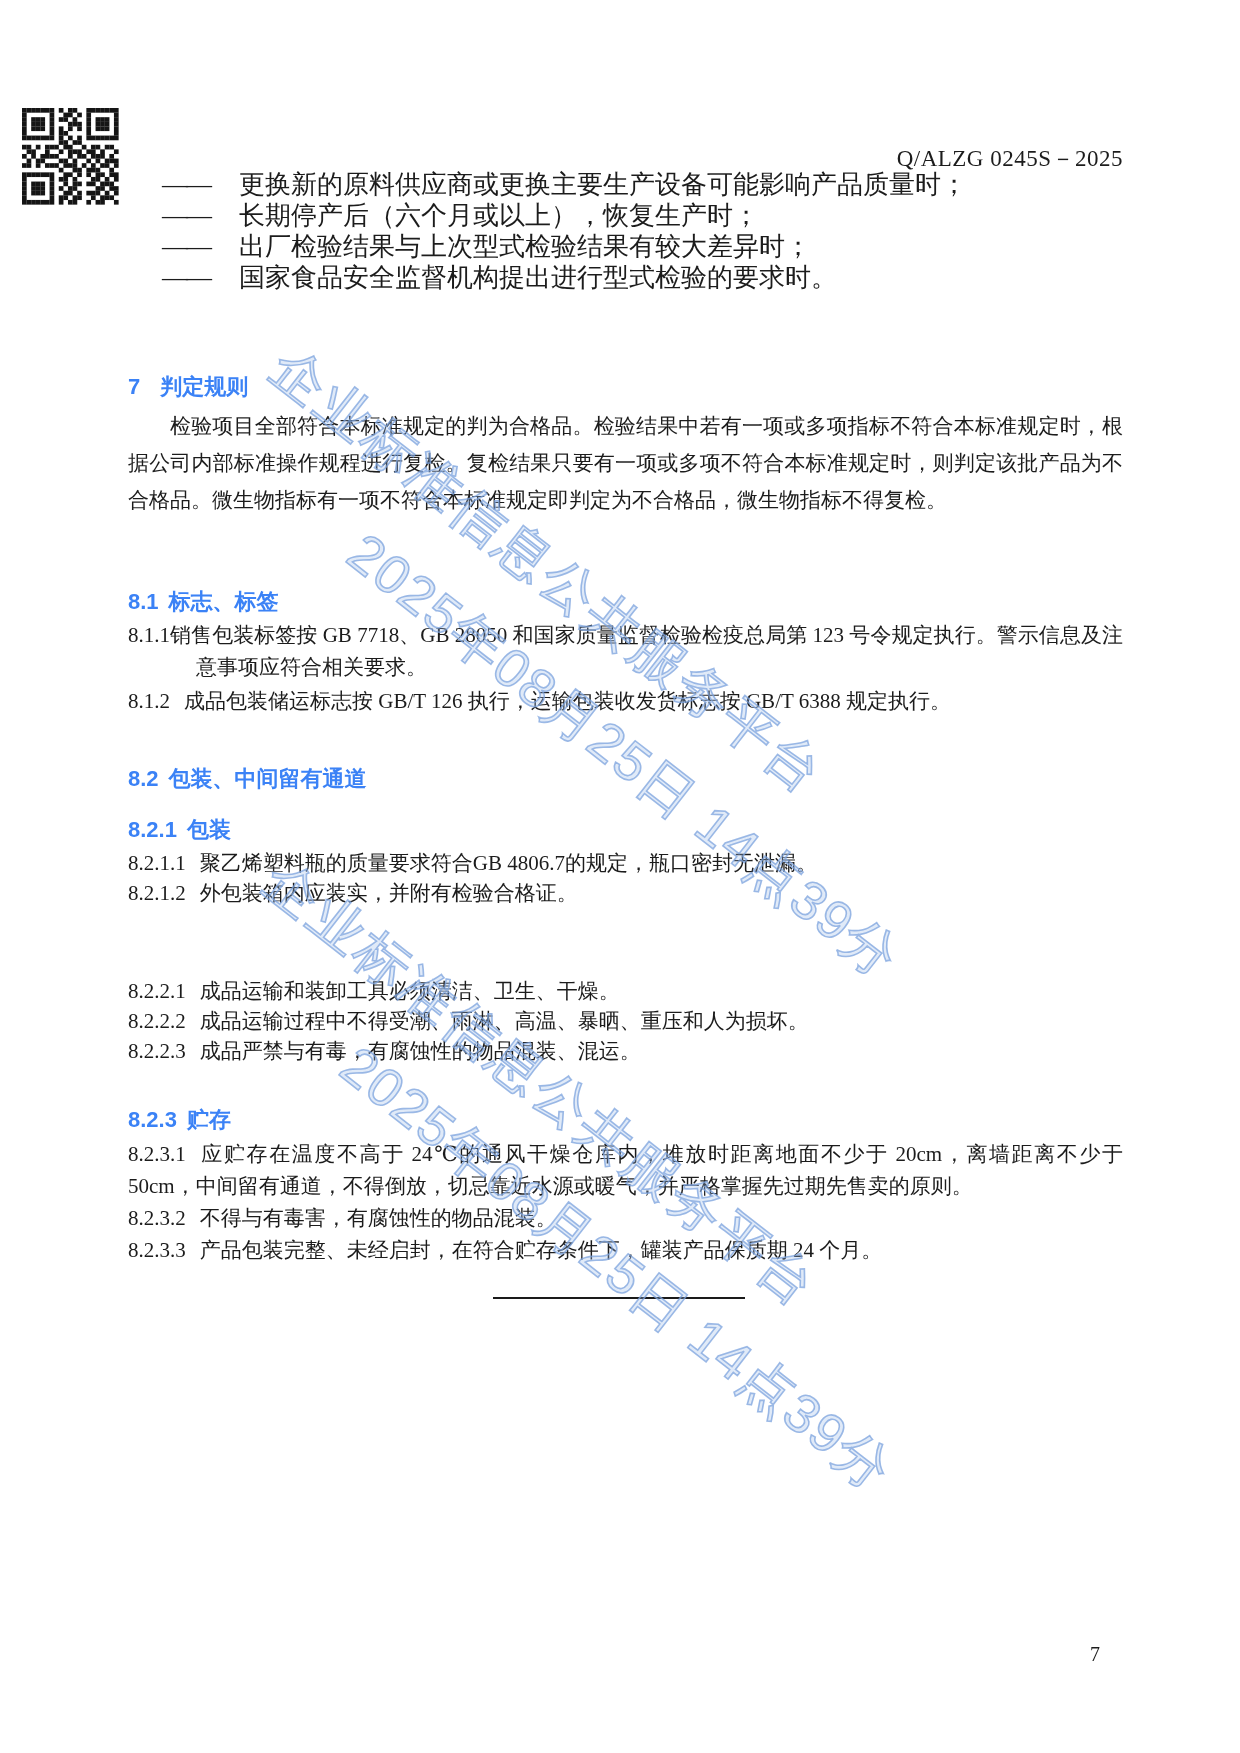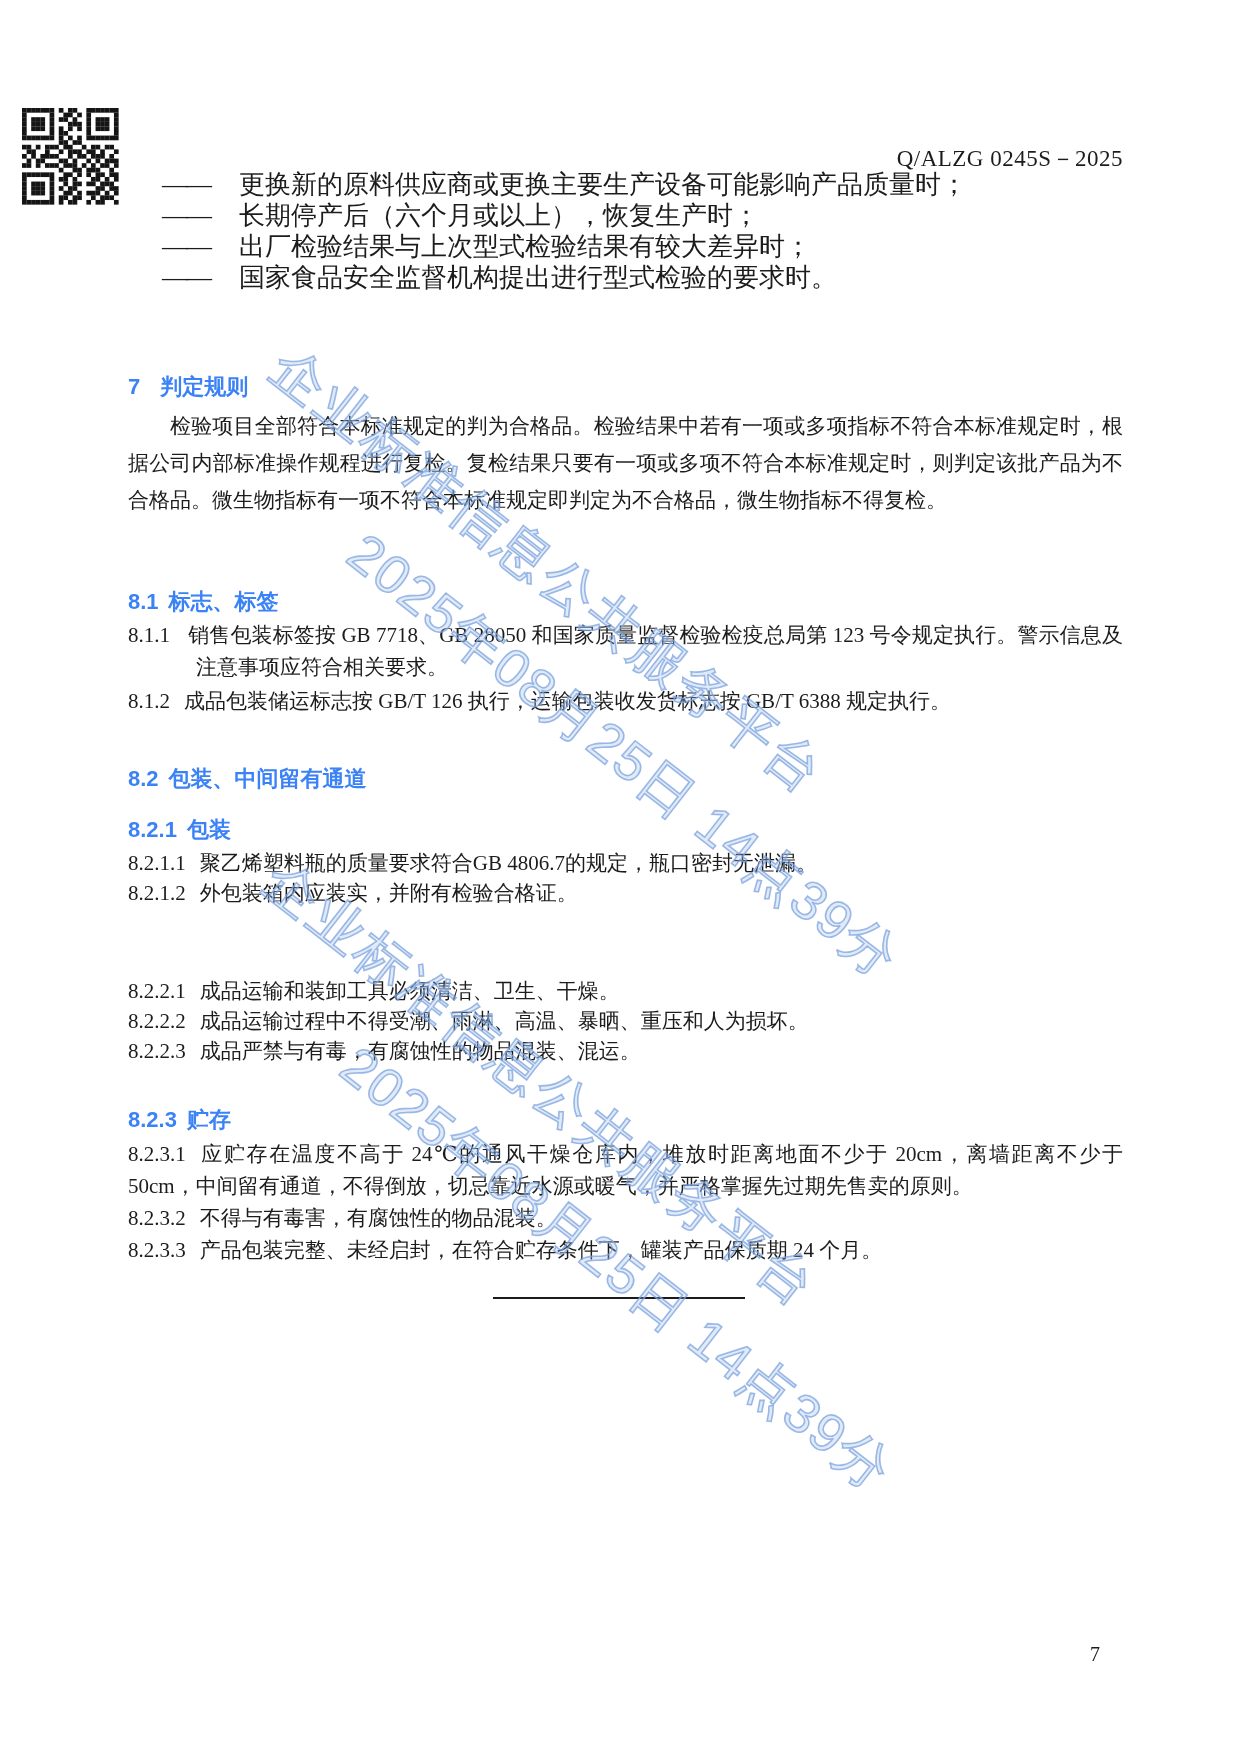--- a/index.html
+++ b/index.html
@@ -41,21 +41,21 @@
   .heading.sub .h-no { margin-right: 10px; }
 
   
   .clause {
     position: absolute; left: 128px; width: 995px;
     font-size: 21px; line-height: 32px;
     text-align: justify;
   }
   .clause .clause-no { margin-right: 14px; white-space: nowrap; }
   .clause.hang { padding-left: 68px; text-indent: -68px; }
-  .clause.hang .clause-no { margin-right: 18px; font-family: Liberation Serif, serif; }
+  .clause.hang .clause-no { margin-right: 0; font-family: Liberation Serif, serif; }
 
   .para {
     position: absolute; left: 128px; width: 995px;
     font-size: 21px; line-height: 37px;
     text-align: justify; text-indent: 2em;
   }
 
   
   .end-rule { position: absolute; left: 493px; top: 1297px; width: 252px; height: 2px; background: #1a1a1a; }
 

